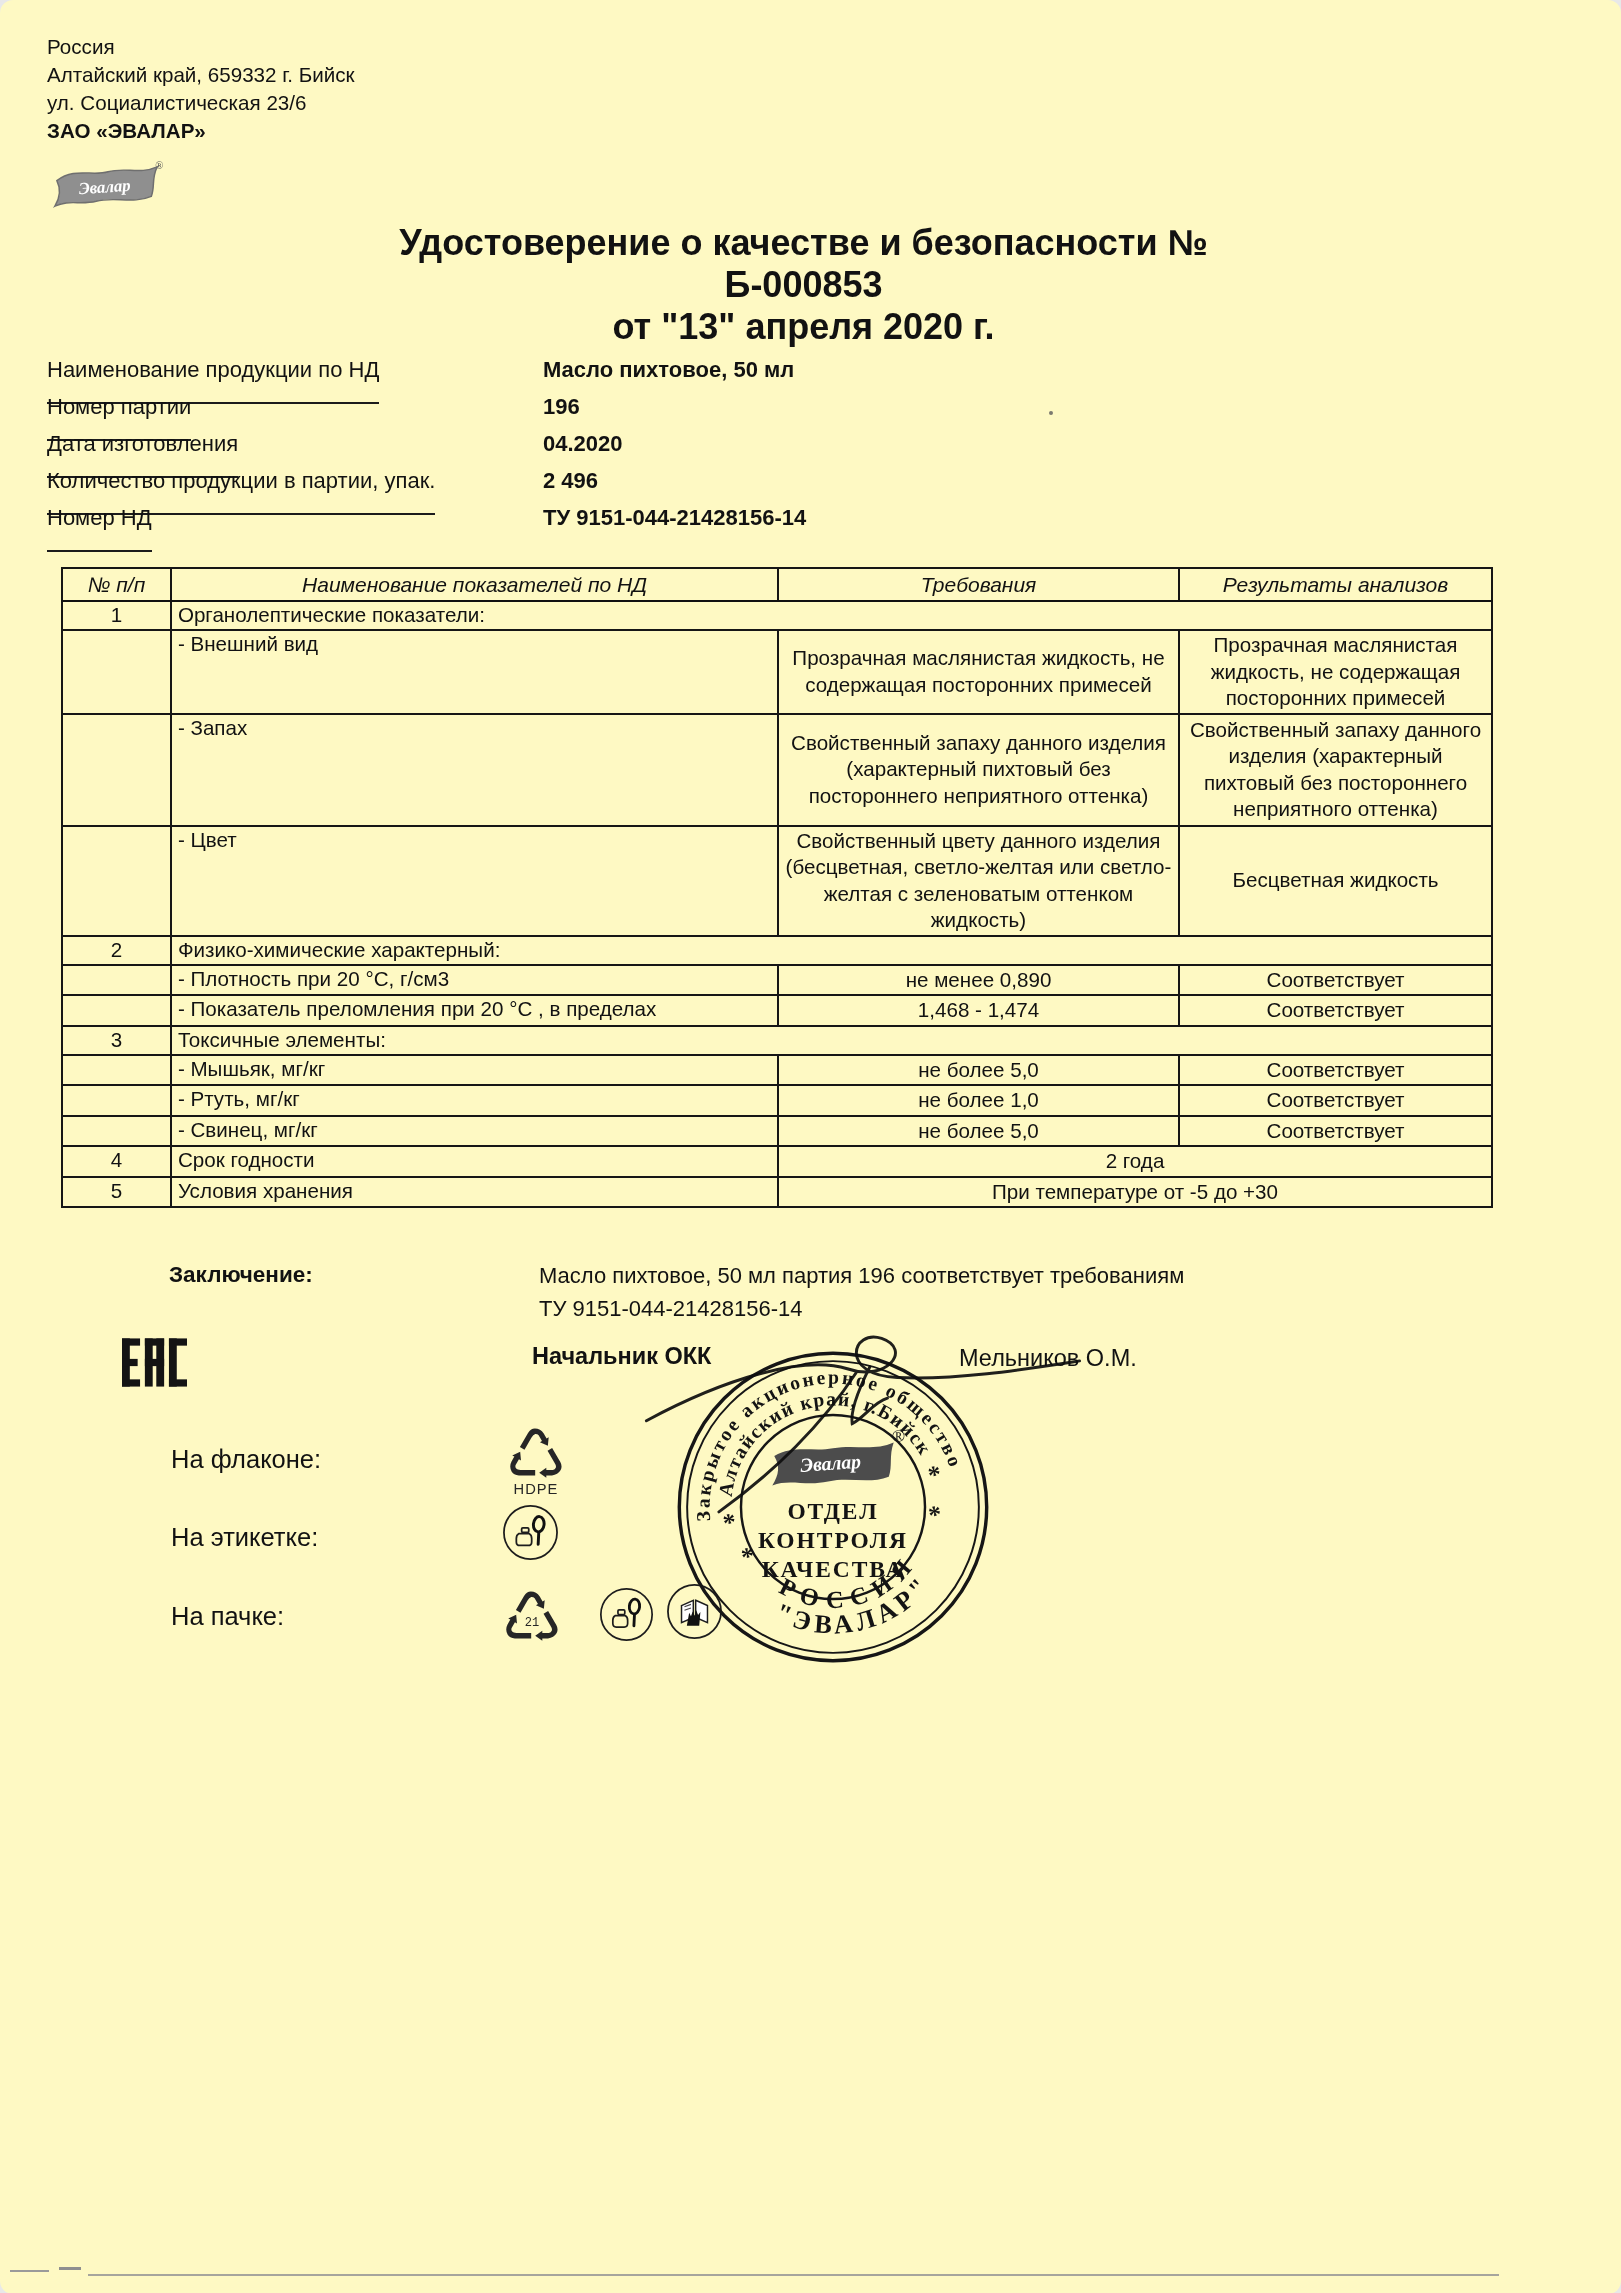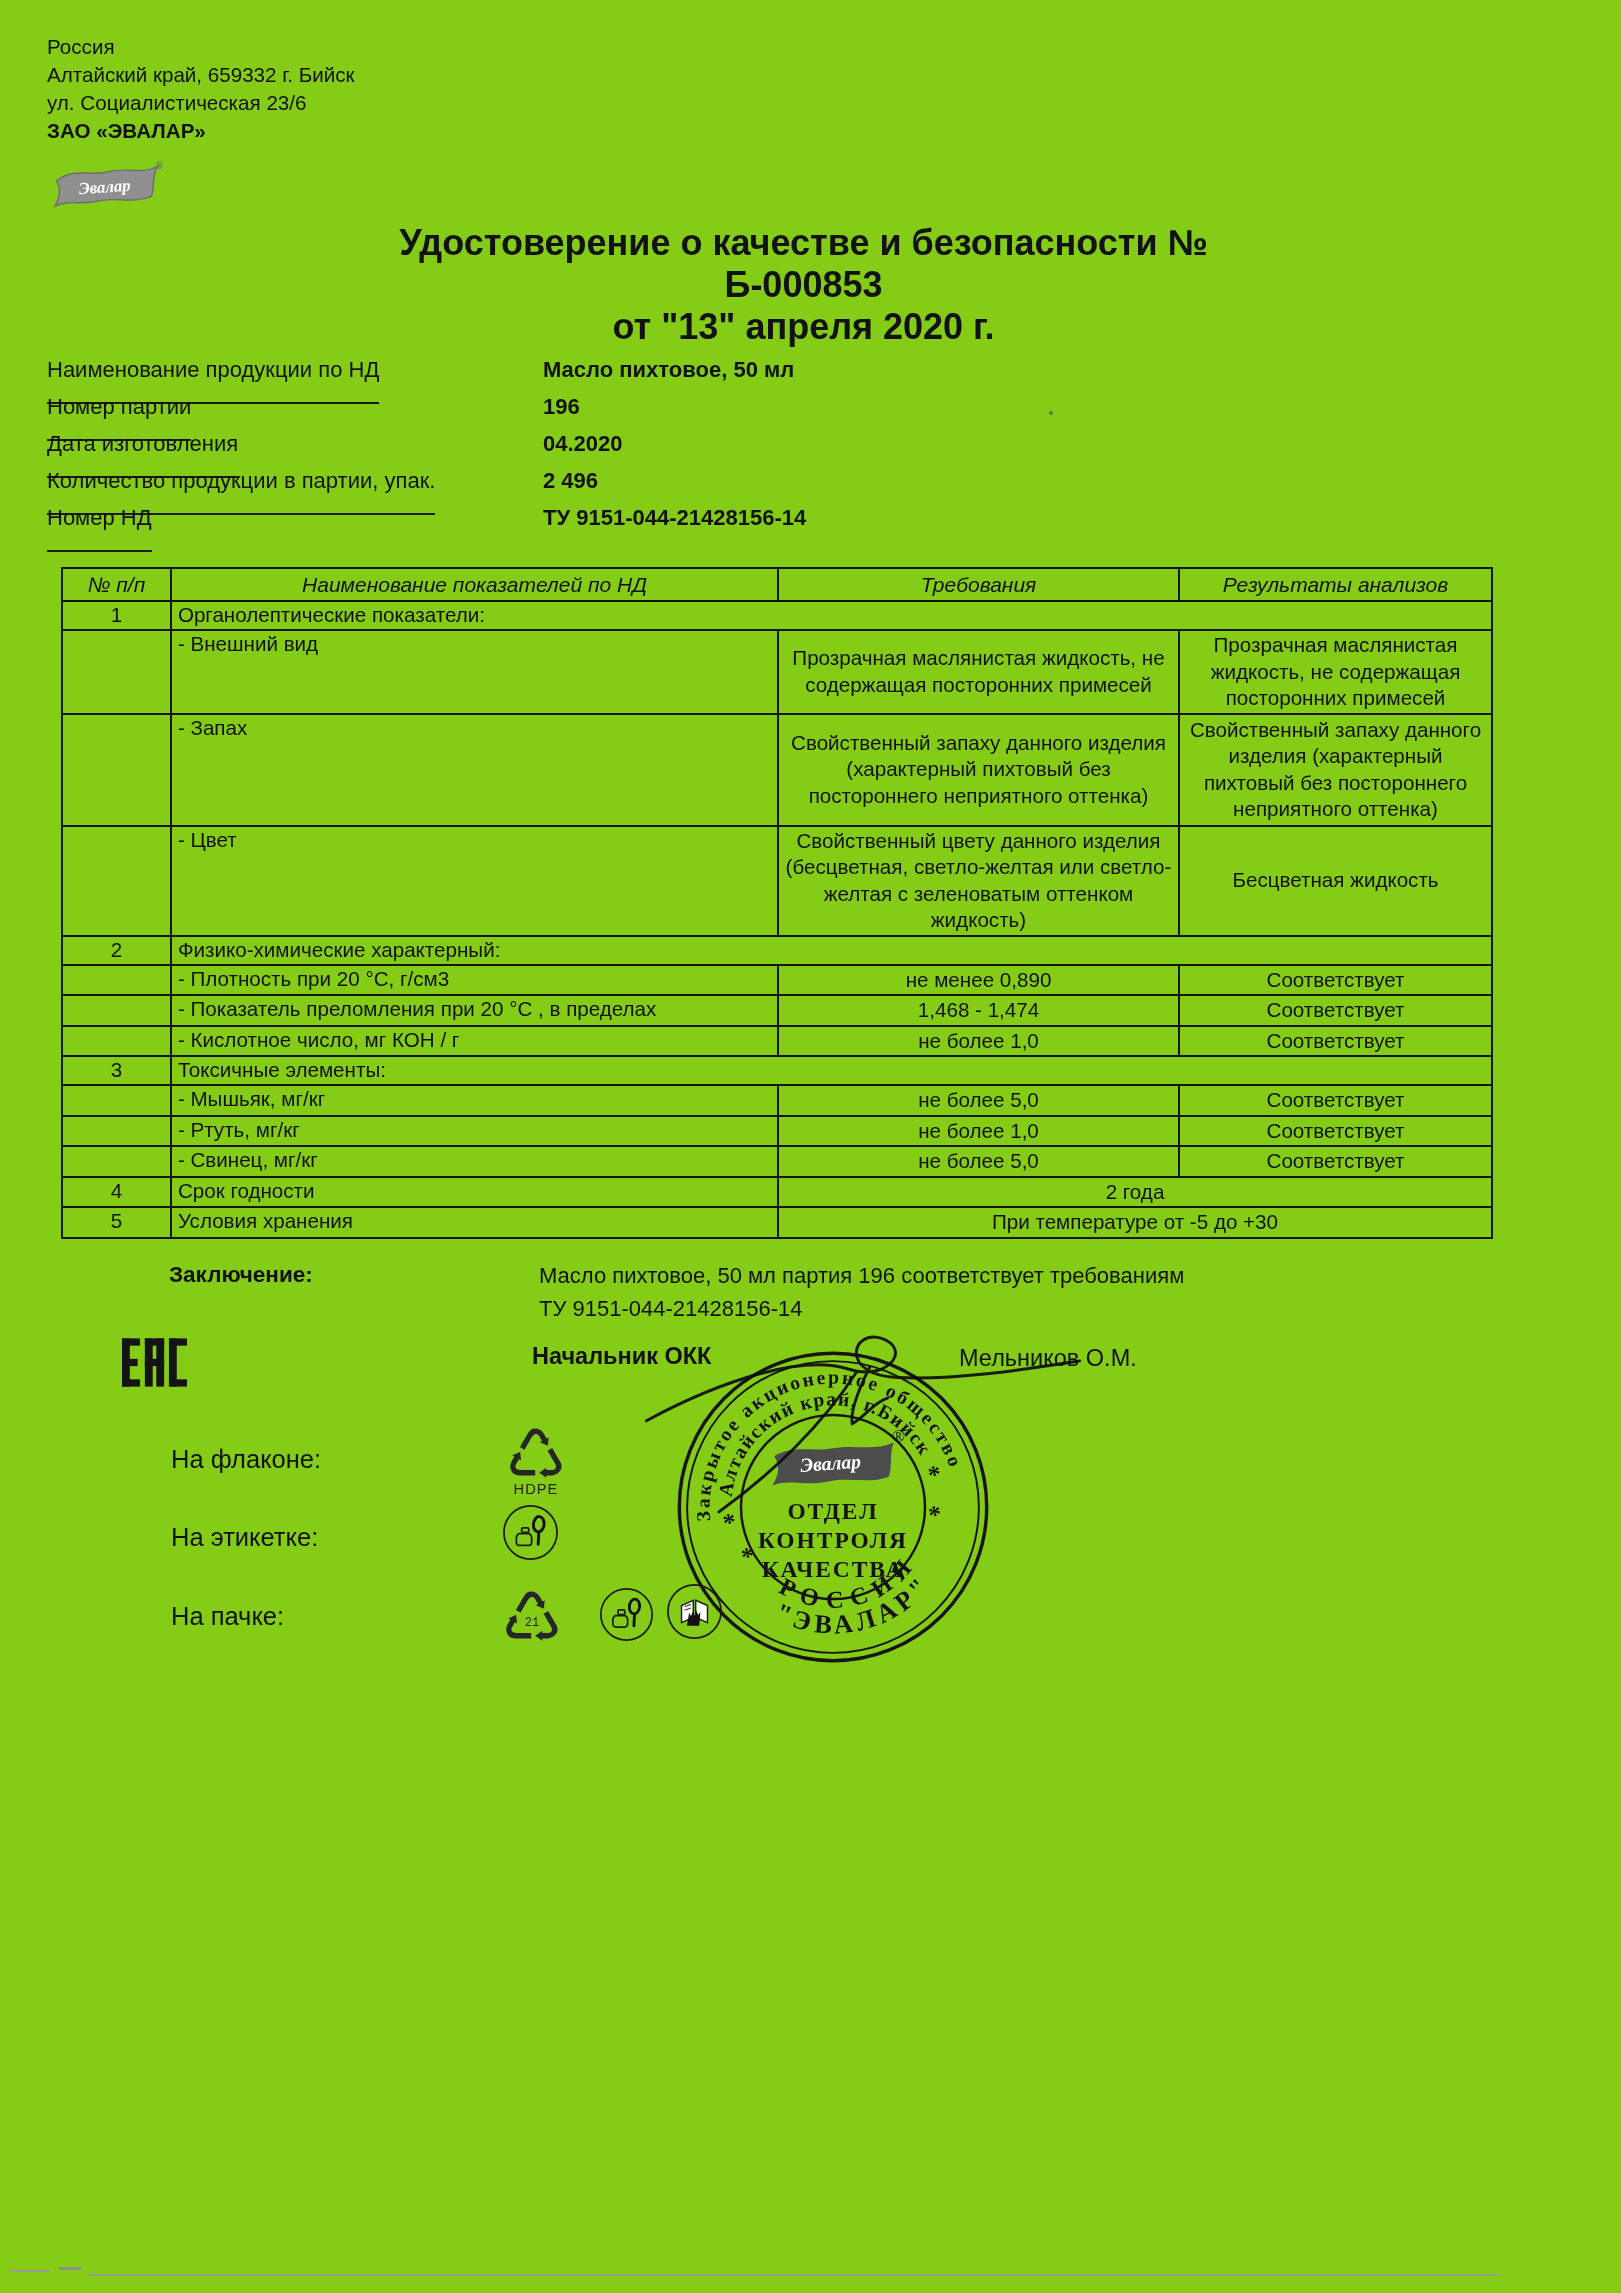--- a/index.html
+++ b/index.html
@@ -1,17 +1,17 @@
 <!DOCTYPE html>
 <html><head>
 <meta charset="utf-8">
 <style>
   html,body{margin:0;padding:0;background:#e8e8e8;}
-  .sheet{position:relative;width:1621px;height:2294px;background:#84cc16;overflow:hidden;
-         font-family:"Liberation Sans",sans-serif;color:#121212;}
+  .sheet{position:relative;width:1621px;height:2294px;background:#fef9c3;overflow:hidden;
+         font-family:"Liberation Sans",sans-serif;color:#121212;border-radius:13px;}
   
   .letterhead{position:absolute;left:47px;top:33px;font-size:20.6px;line-height:28px;}
   .letterhead .company{font-weight:bold;}
   .logo-flag{position:absolute;left:49px;top:159px;width:118px;height:59px;}
   
   .title{position:absolute;left:323px;top:222px;width:961px;text-align:center;
          font-weight:bold;font-size:36px;line-height:42px;}
   
   .fields{position:absolute;left:47px;top:357px;font-size:22px;}
   .field-row{position:relative;height:37px;white-space:nowrap;}
@@ -145,26 +145,20 @@
           <td class="name">- Плотность при 20 °С,  г/см3</td>
           <td class="req">не менее 0,890</td>
           <td class="res">Соответствует</td>
         </tr>
         <tr style="height: 27.4px;">
           <td class="num"></td>
           <td class="name">- Показатель преломления при 20 °С , в пределах</td>
           <td class="req">1,468 - 1,474</td>
           <td class="res">Соответствует</td>
         </tr>
-        <tr style="height: 27.4px;">
-          <td class="num"></td>
-          <td class="name">- Кислотное число,  мг КОН / г</td>
-          <td class="req">не более 1,0</td>
-          <td class="res">Соответствует</td>
-        </tr>
         <tr style="height: 29px;">
           <td class="num">3</td>
           <td class="name" colspan="3">Токсичные элементы:</td>
         </tr>
         <tr style="height: 27.4px;">
           <td class="num"></td>
           <td class="name">- Мышьяк,  мг/кг</td>
           <td class="req">не более 5,0</td>
           <td class="res">Соответствует</td>
         </tr>

